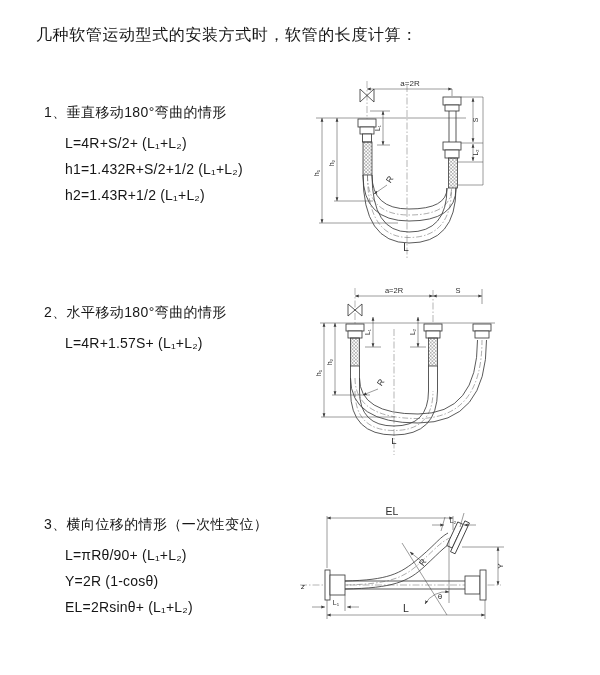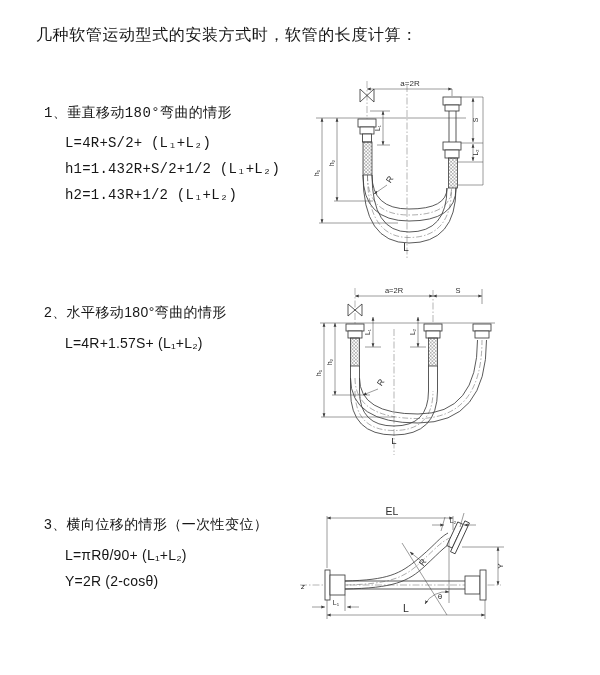--- a/index.html
+++ b/index.html
@@ -8,21 +8,21 @@
     font-family:"Liberation Sans","DejaVu Sans",sans-serif;color:#1d1d1d;
   }
   .doc-title{
     position:absolute;left:36px;top:25px;font-size:16px;letter-spacing:.6px;color:#161616;
   }
   .section{position:absolute;left:44px;}
   .section .heading{font-size:14px;letter-spacing:.4px;color:#161616;}
   .section .formula{
     font-size:14px;margin-left:21px;line-height:26px;letter-spacing:.2px;color:#161616;white-space:pre;
   }
-  #sec1{top:104px;font-family:Liberation Mono, monospace;}
+  #sec1{top:104px;}
   #sec2{top:304px;}
   #sec3{top:516px;}
   .section .heading{margin-bottom:8px;}
   svg{position:absolute;font-family:inherit;}
   svg text{fill:#2e2e2e;}
   .dln{stroke:#3c3c3c;stroke-width:.85;fill:none;}
   .thn{stroke:#4a4a4a;stroke-width:.55;fill:none;}
   .cln{stroke:#6a6a6a;stroke-width:.5;fill:none;stroke-dasharray:7 2 1.5 2;}
   .hose-dash{stroke:#5a5a5a;stroke-width:.5;fill:none;stroke-dasharray:6 2 1.5 2;}
   .fit{stroke:#3c3c3c;stroke-width:.85;fill:#ffffff;}
@@ -41,21 +41,22 @@
 </div>
 
 <div class="section" id="sec2">
   <div class="heading">2、水平移动180°弯曲的情形</div>
   <div class="formula">L=4R+1.57S+ (L₁+L₂)</div>
 </div>
 
 <div class="section" id="sec3">
   <div class="heading">3、横向位移的情形（一次性变位）</div>
   <div class="formula">L=πRθ/90+ (L₁+L₂)</div>
-  <div class="formula">Y=2R (2-cosθ)</div>
+  <div class="formula">Y=2R (1-cosθ)</div>
+  <div class="formula">EL=2Rsinθ+ (L₁+L₂)</div>
 </div>
 
 <svg style="left:310px;top:75px;" width="290" height="198" viewBox="0 0 290 198">
   <defs>
     <marker id="ar1" viewBox="0 0 10 10" refX="9" refY="5" markerWidth="7.5" markerHeight="7.5" orient="auto-start-reverse">
       <path d="M0,1.6 L9.5,5 L0,8.4 z" fill="#3c3c3c"></path>
     </marker>
     <pattern id="hx1" width="3.4" height="3.4" patternUnits="userSpaceOnUse">
       <path d="M0,3.4 L3.4,0 M0,0 L3.4,3.4" stroke="#6d6d6d" stroke-width="0.45"></path>
     </pattern>

